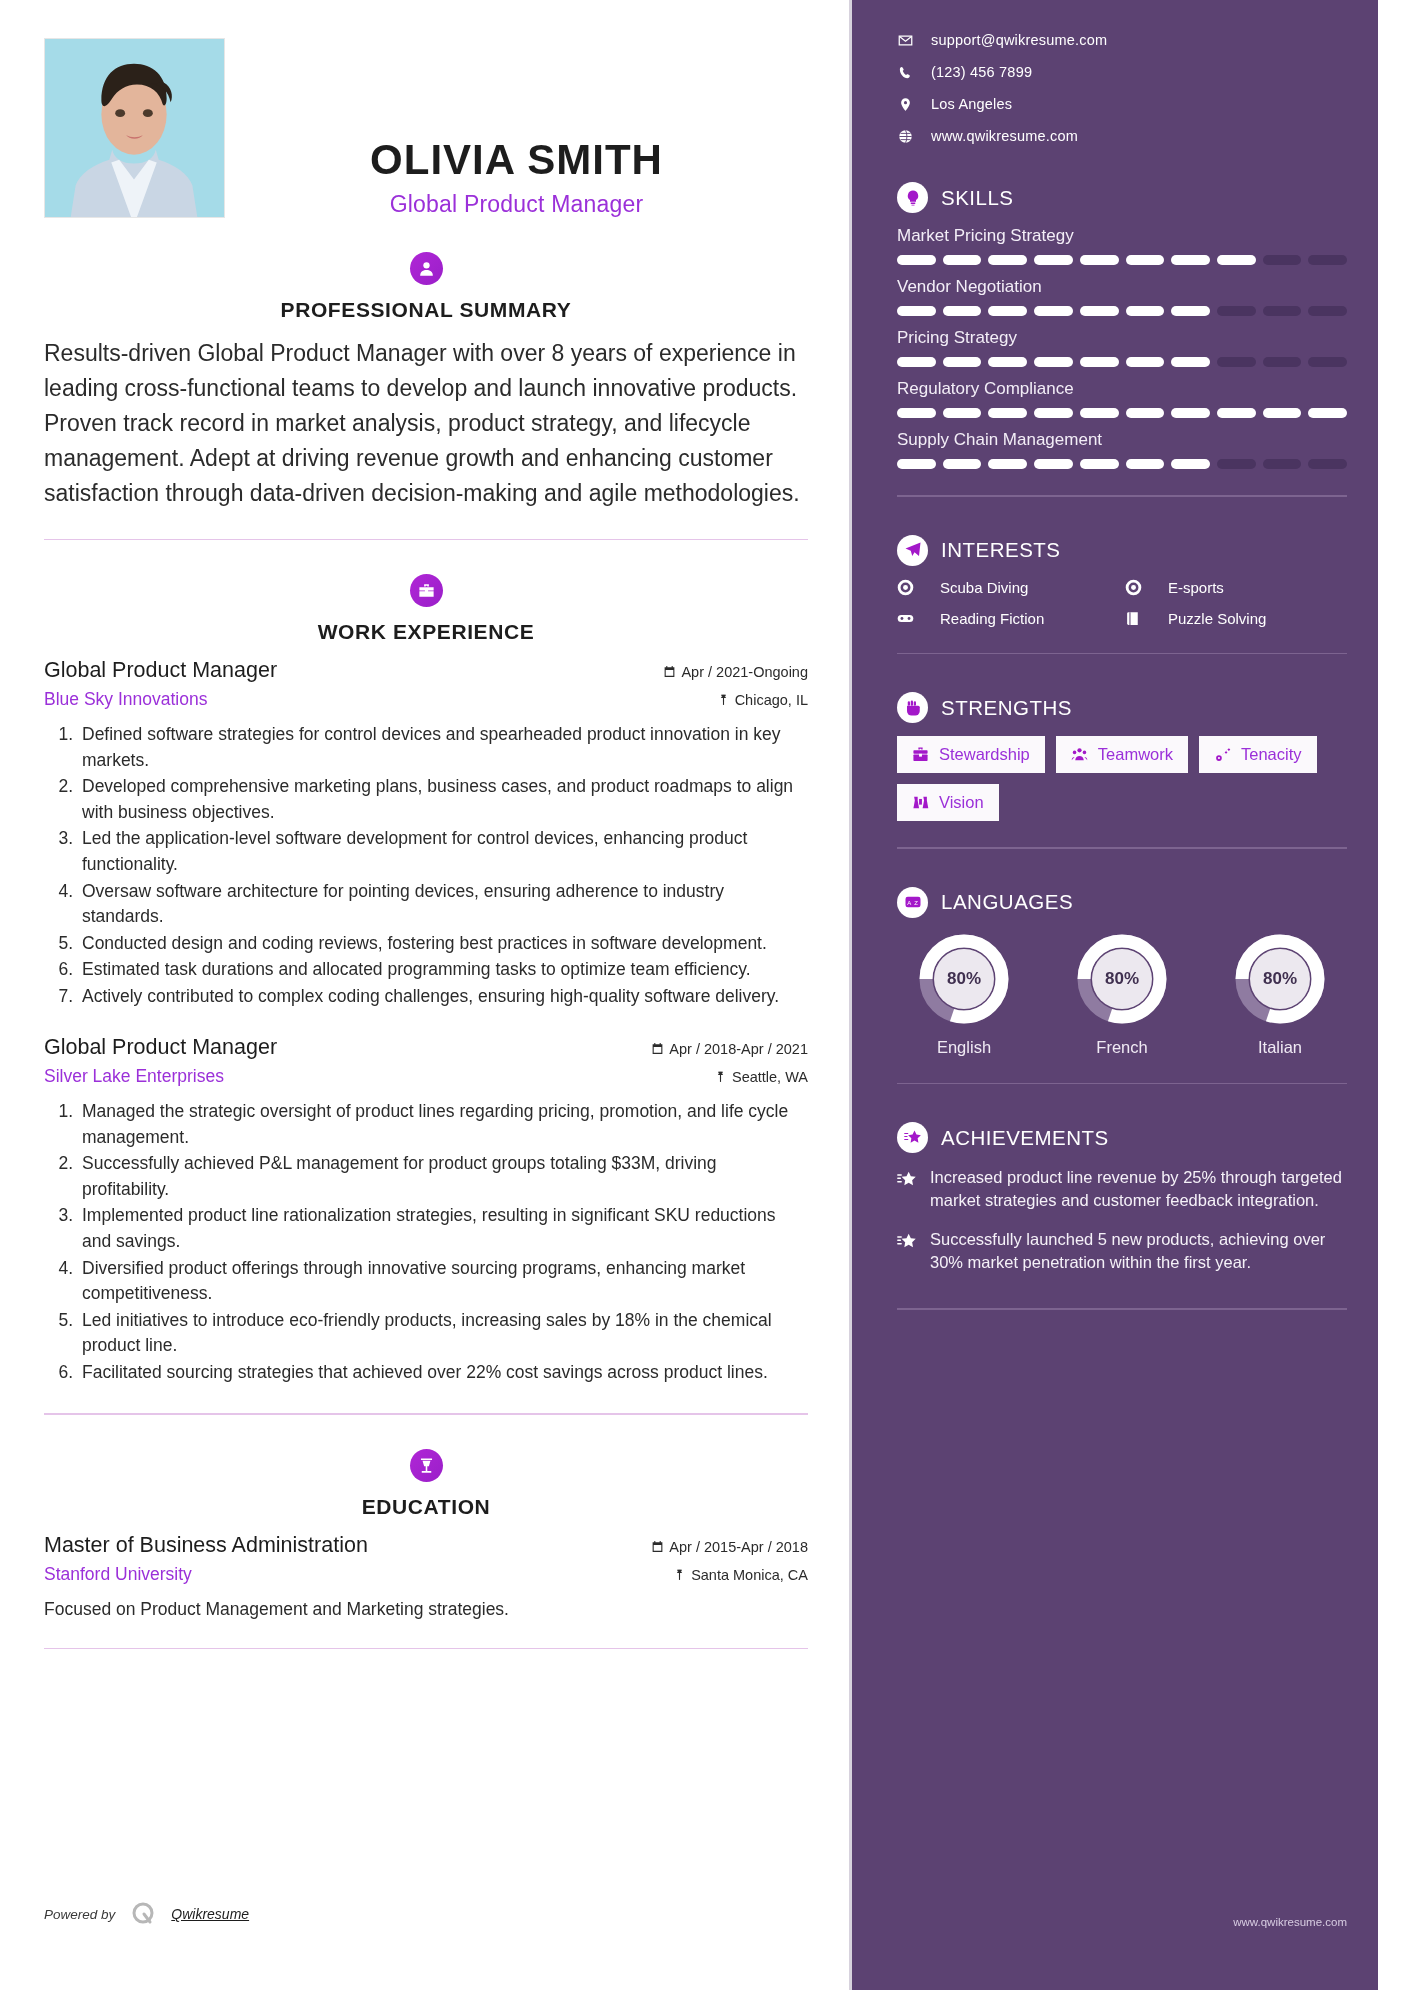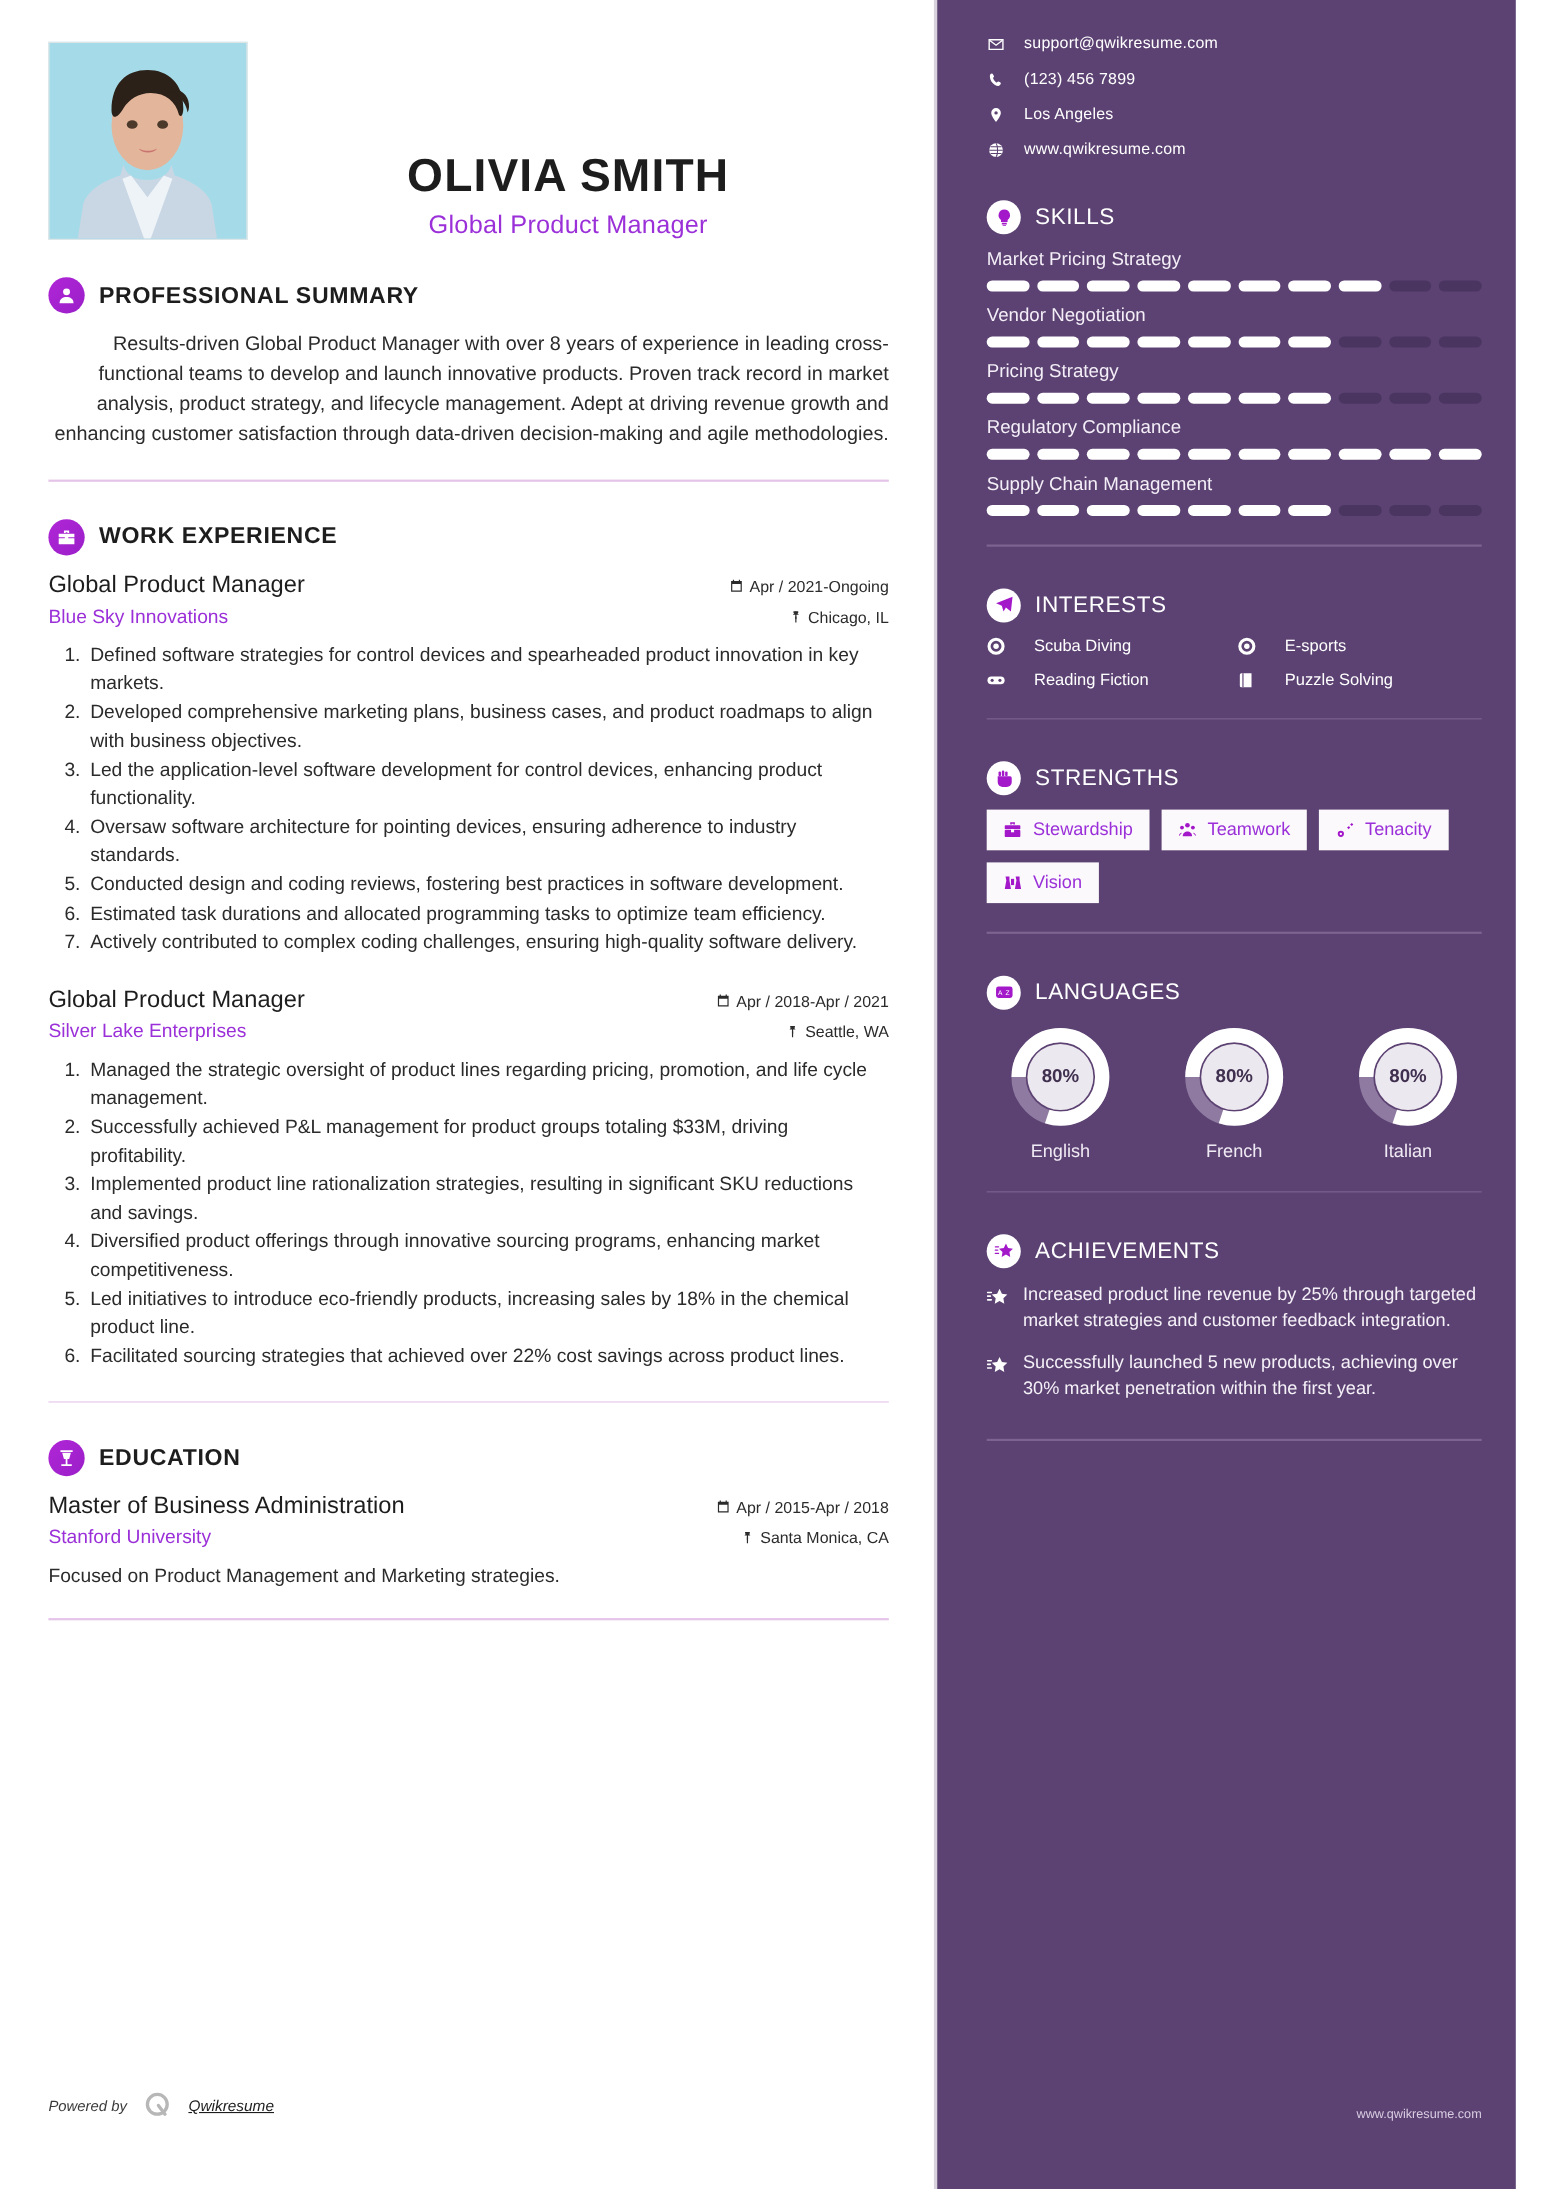--- a/index.html
+++ b/index.html
@@ -57,35 +57,35 @@
   .job-title {
     font-size: 23px;
     color: #9b30d9;
     margin-top: 9px;
     letter-spacing: 0.2px;
   }
 
   
   .sec-head {
     display: flex; align-items: center; gap: 13px;
-    margin-top: 34px; margin-bottom: 14px;
+    margin-top: 34px; margin-bottom: 14px; flex-direction: column;
   }
   .sec-ico {
     width: 33px; height: 33px; border-radius: 50%;
     background: linear-gradient(135deg,#b026d6,#9a1fc9);
     display: flex; align-items: center; justify-content: center;
     flex: 0 0 33px;
   }
   .sec-ico svg { width: 19px; height: 19px; fill: #ffffff; }
   .sec-title {
     font-size: 21px; font-weight: bold; letter-spacing: 0.6px;
     color: #1d1d1d;
   }
   .summary {
-    font-size: 18px; line-height: 1.52; color: #2b2b2b; text-align: right;
+    font-size: 23px; line-height: 1.52; color: #2b2b2b;
   }
   .hr {
     height: 1.5px; background: #e5c4e9; margin: 28px 0 6px 0;
   }
 
   
   .job { margin-top: 14px; }
   .job-line {
     display: flex; justify-content: space-between; align-items: baseline;
   }

